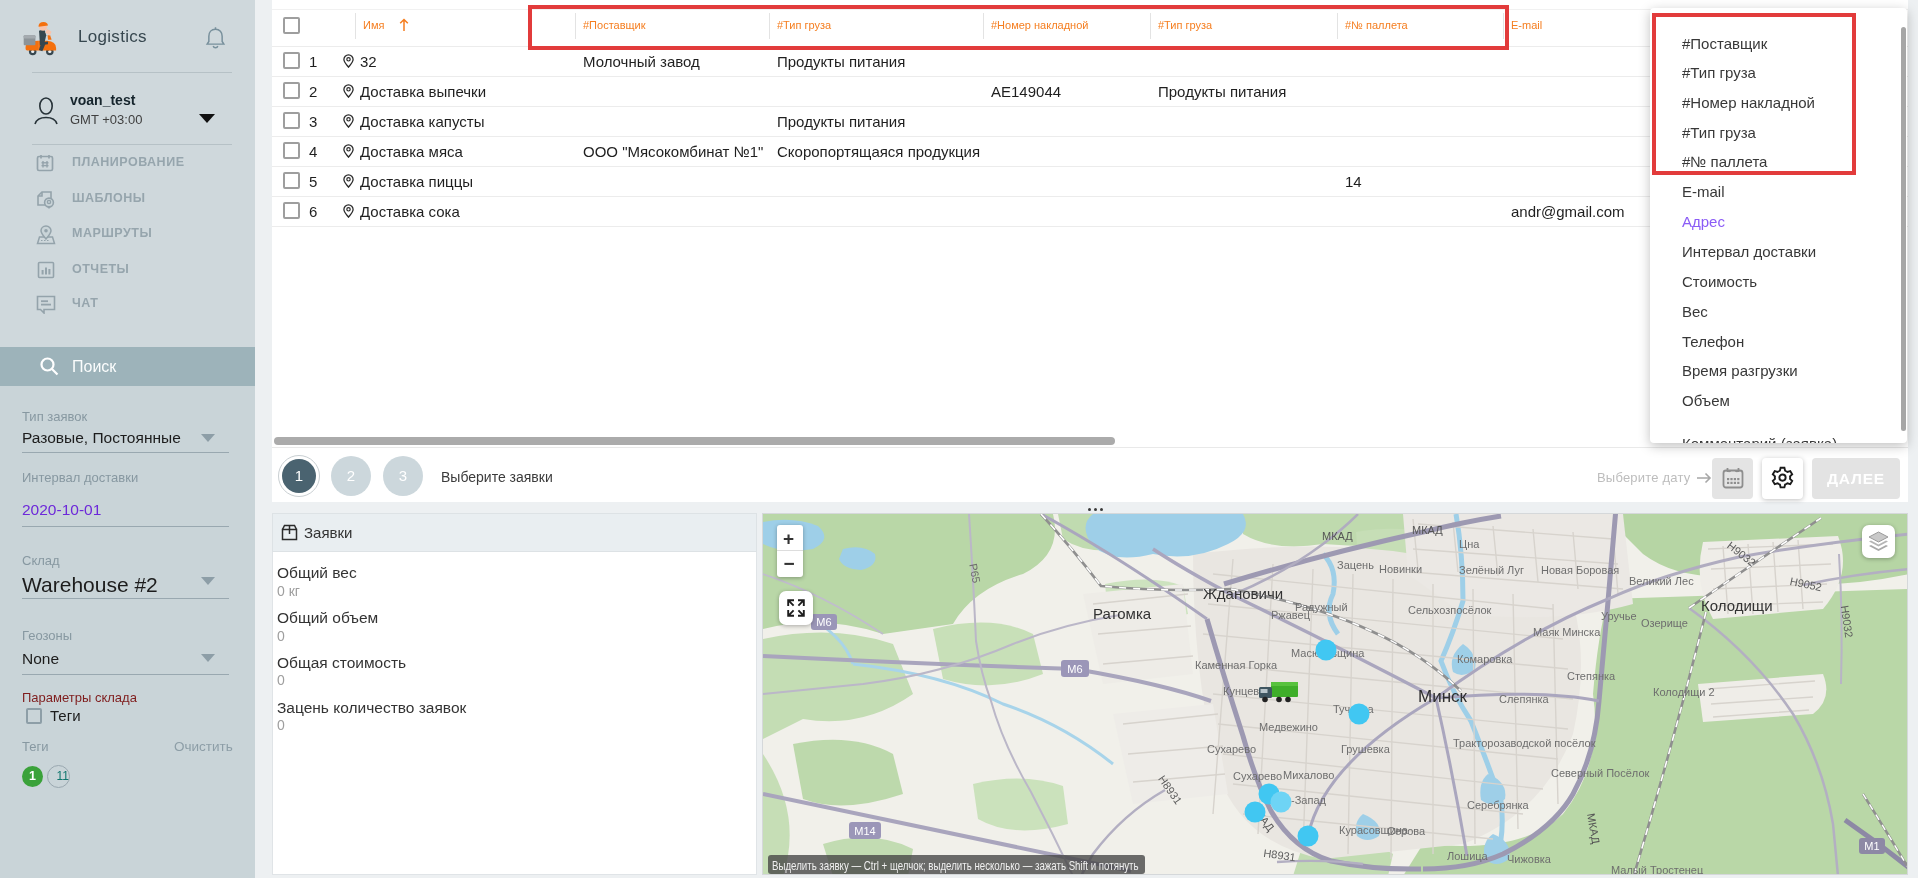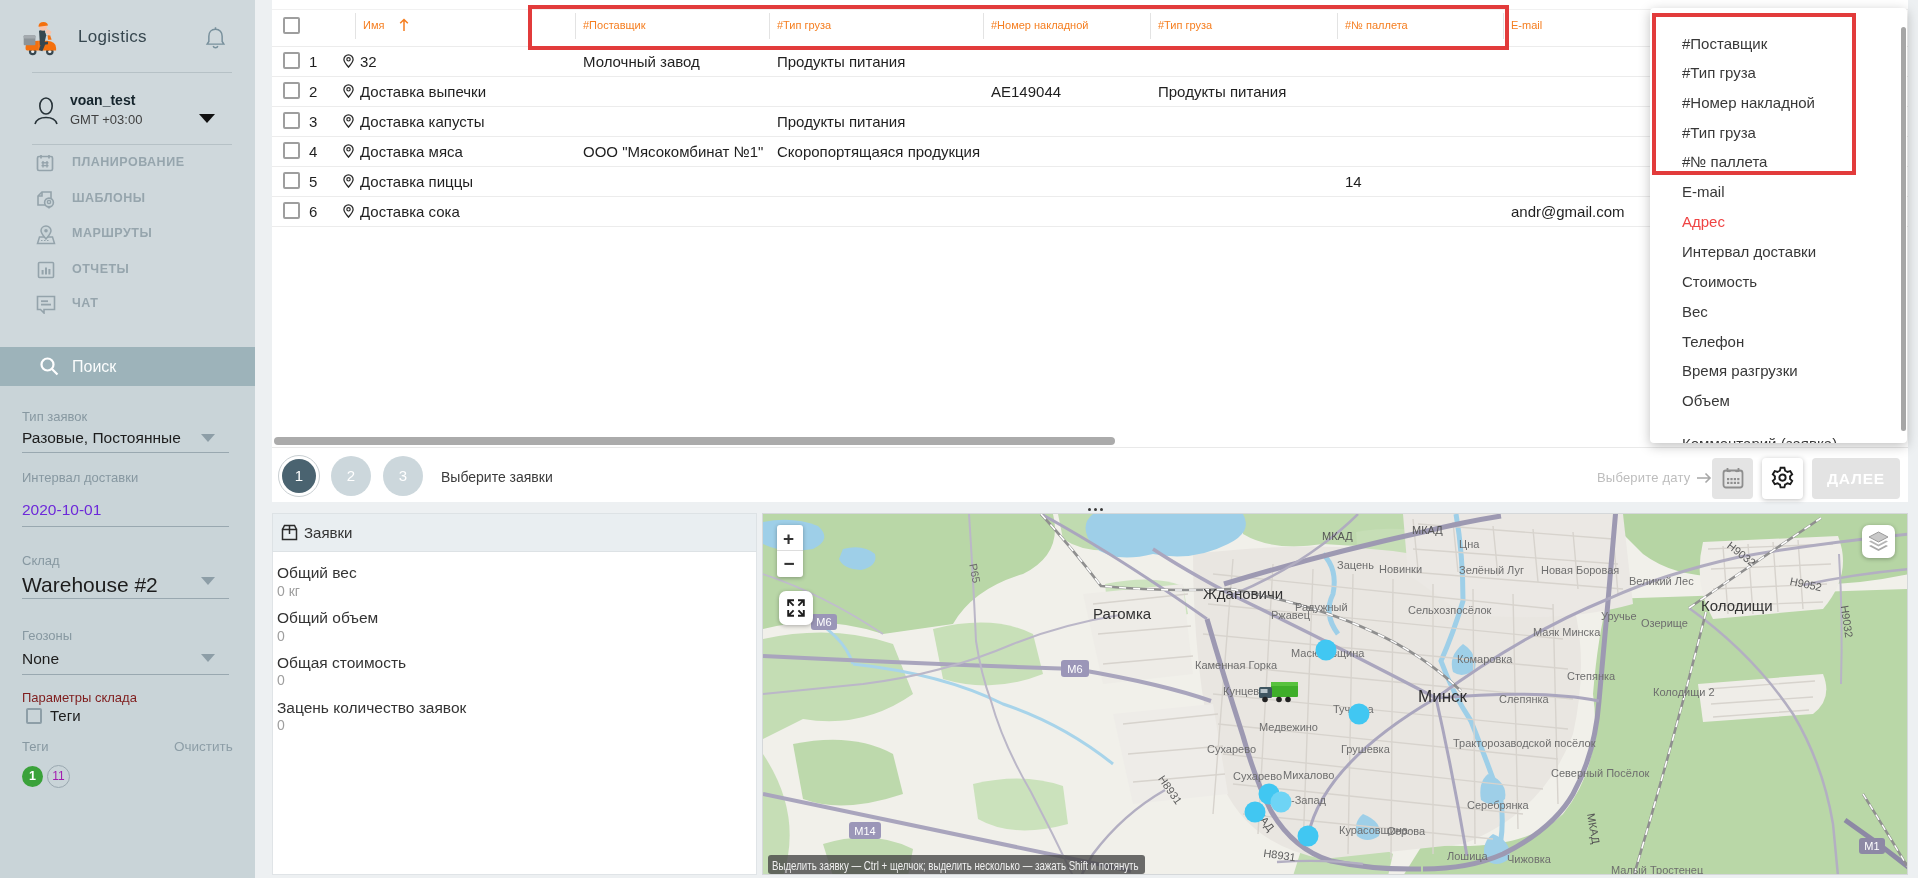--- a/index.html
+++ b/index.html
@@ -111,21 +111,21 @@
 <div class="txt" style="left:22px;top:628px;font-size:13px;color:#8798a1">Геозоны</div>
 <div class="txt" style="left:22px;top:650px;font-size:15.5px;color:#1c1c1c">None</div>
 <div class="abs" style="left:201px;top:654px;width:0;height:0;border-left:7px solid transparent;border-right:7px solid transparent;border-top:8px solid #8d9ea7"></div>
 <div class="abs" style="left:22px;top:674px;width:207px;height:1px;background:#99a8b0"></div>
 <div class="txt" style="left:22px;top:690px;font-size:13px;color:#7f1d1d">Параметры склада</div>
 <div class="abs" style="left:26px;top:708px;width:16px;height:16px;border:2px solid #8d9ea7;border-radius:2px"></div>
 <div class="txt" style="left:50px;top:707px;font-size:15px;color:#1c1c1c">Теги</div>
 <div class="txt" style="left:22px;top:739px;font-size:13px;color:#8798a1">Теги</div>
 <div class="txt" style="left:174px;top:739px;font-size:13.5px;color:#8d9ea7">Очистить</div>
 <div class="abs" style="left:22px;top:766px;width:21px;height:21px;border-radius:50%;background:#3aa23a;color:#fff;font-size:12.5px;font-weight:bold;text-align:center;line-height:21px">1</div>
-<div class="abs" style="left:47px;top:765px;width:23px;height:23px;border-radius:50%;border:1.5px solid #9aa8b0;color:#a21caf;font-size:12px;text-align:center;line-height:20px">11</div>
+<div class="abs" style="left:47px;top:765px;width:23px;height:23px;border-radius:50%;border:1.5px solid #9aa8b0;color:#0f766e;font-size:12px;text-align:right;line-height:20px">11</div>
 
 
 <div class="abs" style="left:272px;top:0;width:1636px;height:502px;background:#ffffff"></div>
 
 
 <style>
 .cb{position:absolute;width:17px;height:17px;border:2px solid #9e9e9e;border-radius:2px;background:#fff}
 .hdr{position:absolute;white-space:nowrap;font-size:11px;color:#f57e20}
 .cell{position:absolute;white-space:nowrap;font-size:15px;color:#1f1f1f}
 .rowline{position:absolute;left:272px;width:1636px;height:1px;background:#ececec}
@@ -465,21 +465,21 @@
 </div>
 
 
 <div class="abs" style="left:1650px;top:8px;width:257px;height:435px;background:#fff;border-radius:4px;box-shadow:0 3px 12px rgba(0,0,0,.25);overflow:hidden">
   <div class="txt" style="left:32px;top:26.5px;font-size:15px;color:#383838">#Поставщик</div>
   <div class="txt" style="left:32px;top:56px;font-size:15px;color:#383838">#Тип груза</div>
   <div class="txt" style="left:32px;top:85.5px;font-size:15px;color:#383838">#Номер накладной</div>
   <div class="txt" style="left:32px;top:115.5px;font-size:15px;color:#383838">#Тип груза</div>
   <div class="txt" style="left:32px;top:144.5px;font-size:15px;color:#383838">#№ паллета</div>
   <div class="txt" style="left:32px;top:174.5px;font-size:15px;color:#383838">E-mail</div>
-  <div class="txt" style="left:32px;top:204.5px;font-size:15px;color:#ef4444">Адрес</div>
+  <div class="txt" style="left:32px;top:204.5px;font-size:15px;color:#8b5cf6">Адрес</div>
   <div class="txt" style="left:32px;top:234.5px;font-size:15px;color:#383838">Интервал доставки</div>
   <div class="txt" style="left:32px;top:264.5px;font-size:15px;color:#383838">Стоимость</div>
   <div class="txt" style="left:32px;top:294.5px;font-size:15px;color:#383838">Вес</div>
   <div class="txt" style="left:32px;top:324.5px;font-size:15px;color:#383838">Телефон</div>
   <div class="txt" style="left:32px;top:354px;font-size:15px;color:#383838">Время разгрузки</div>
   <div class="txt" style="left:32px;top:384px;font-size:15px;color:#383838">Объем</div>
   <div class="txt" style="left:32px;top:427px;font-size:15px;color:#383838">Комментарий (заявка)</div>
   <div style="position:absolute;left:251px;top:19px;width:5px;height:404px;border-radius:3px;background:#a6a6a6"></div>
 </div>
 <div class="abs" style="left:528px;top:5px;width:981px;height:45px;border:4px solid #e23b3b"></div>

